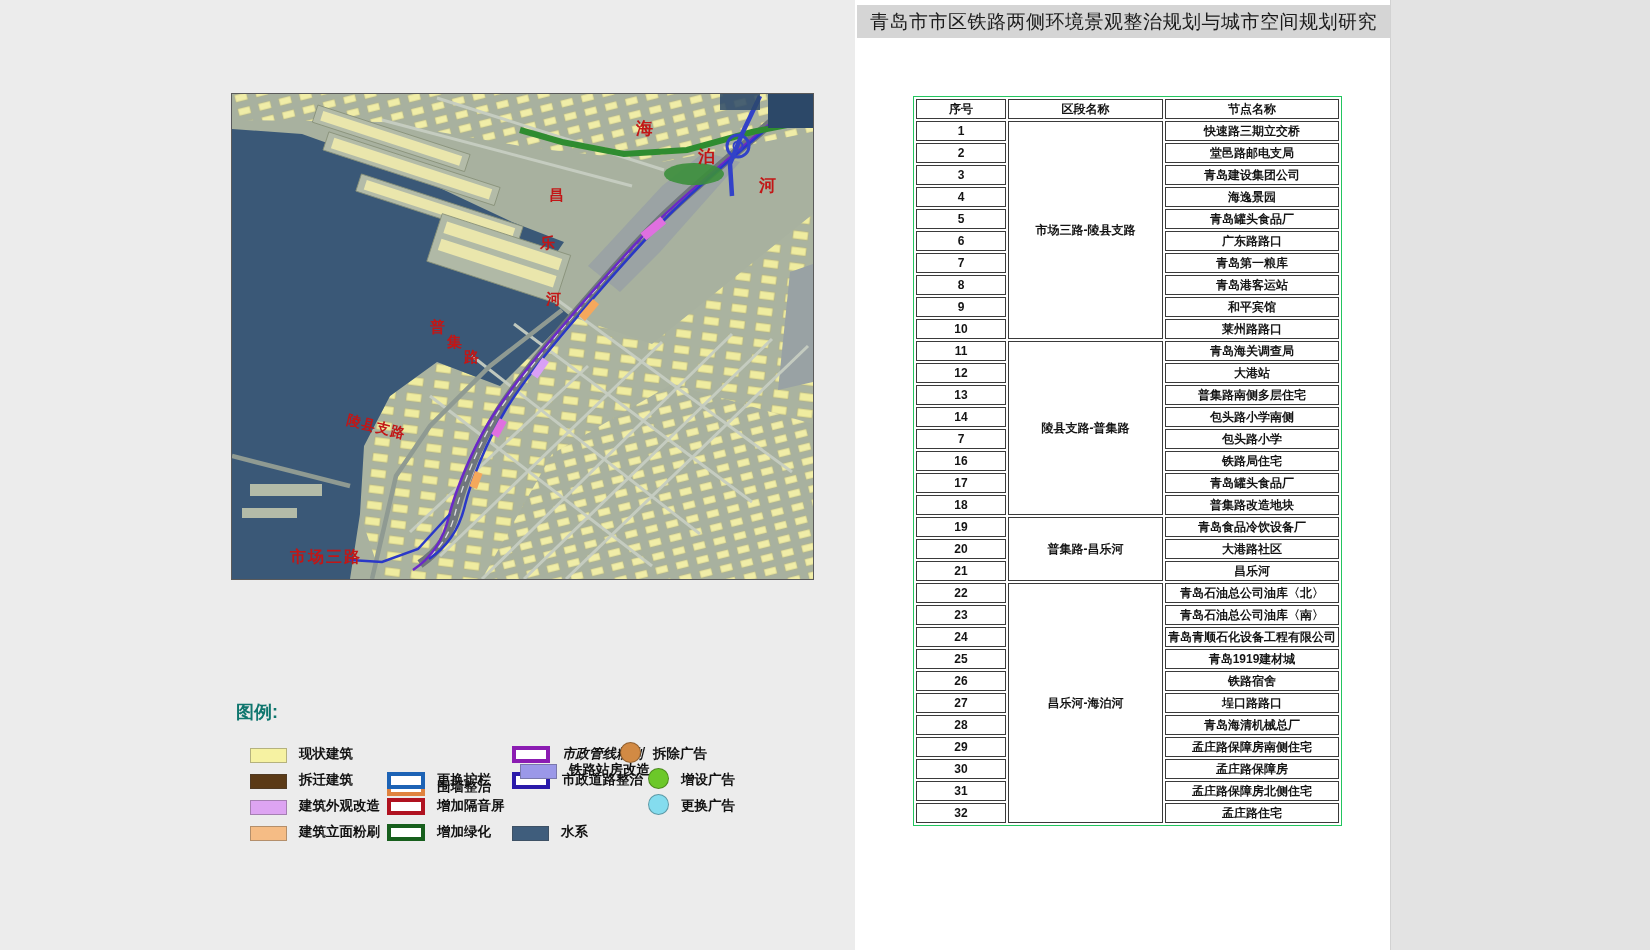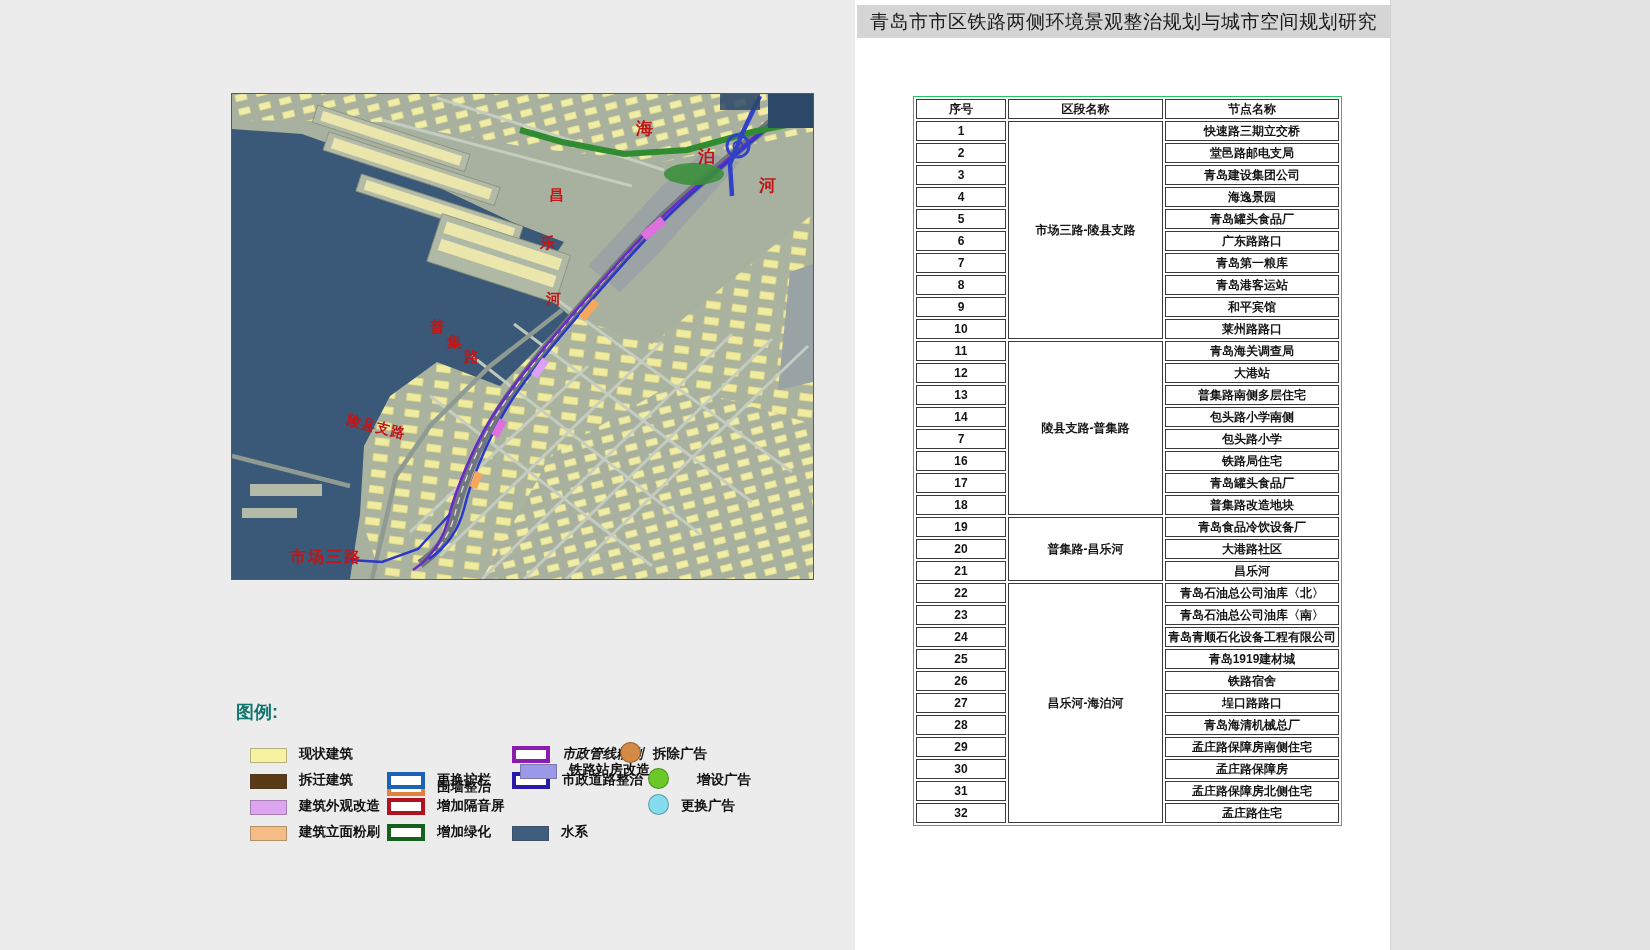--- a/index.html
+++ b/index.html
@@ -226,21 +226,21 @@
       <span class="legend-label">铁路站房改造</span>
     </div>
     <div class="legend-item" style="left: 512px; top: 819px;">
       <span class="sw sw-fill" style="background: rgb(63, 93, 124);"></span>
       <span class="legend-label">水系</span>
     </div>
     <div class="legend-item" style="left: 620px; top: 741px;">
       <span class="sw sw-circle" style="background: rgb(210, 138, 68);"></span>
       <span class="legend-label">拆除广告</span>
     </div>
-    <div class="legend-item" style="left: 648px; top: 767px; gap: 16px;">
+    <div class="legend-item" style="left: 648px; top: 767px;">
       <span class="sw sw-circle" style="background: rgb(108, 200, 41);"></span>
       <span class="legend-label">增设广告</span>
     </div>
     <div class="legend-item" style="left: 648px; top: 793px;">
       <span class="sw sw-circle" style="background: rgb(132, 220, 238);"></span>
       <span class="legend-label">更换广告</span>
     </div>
   </div>
 
 <table class="nodes">

